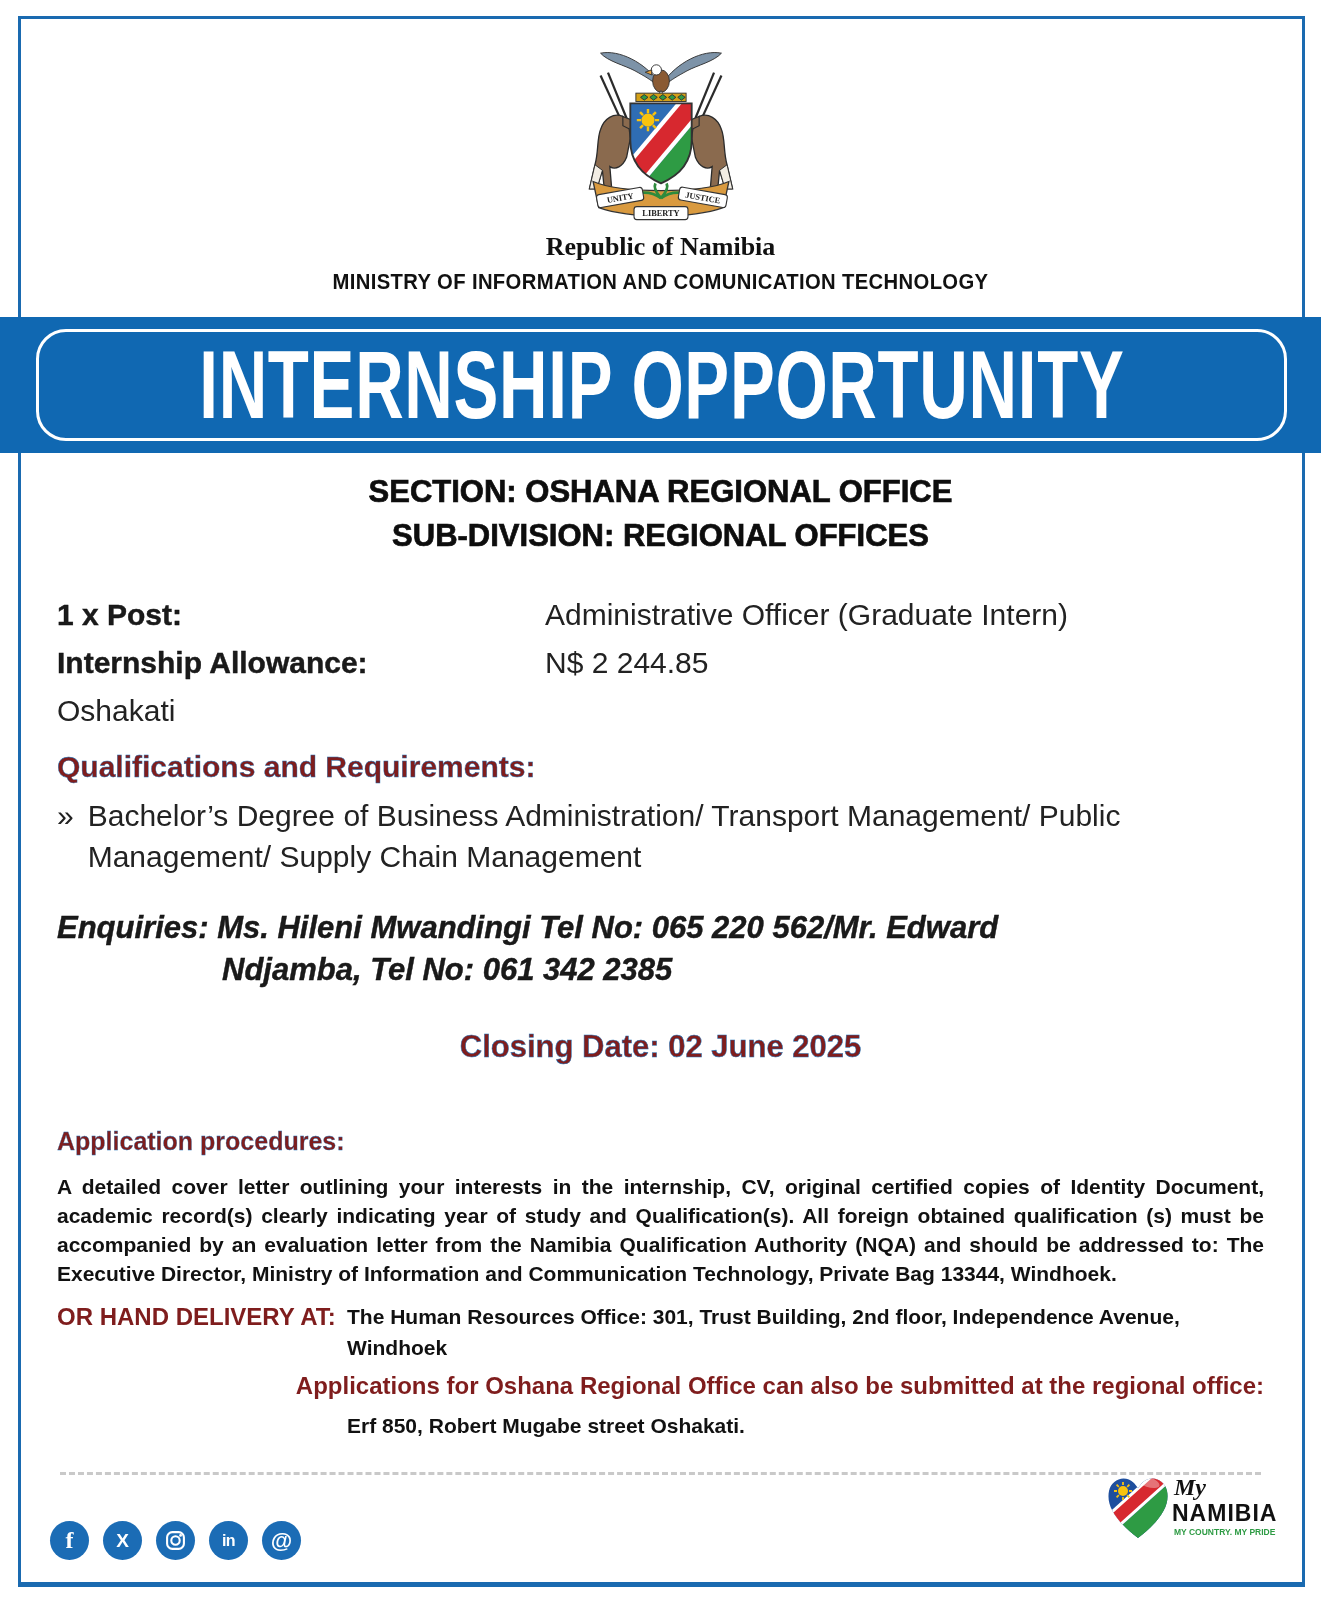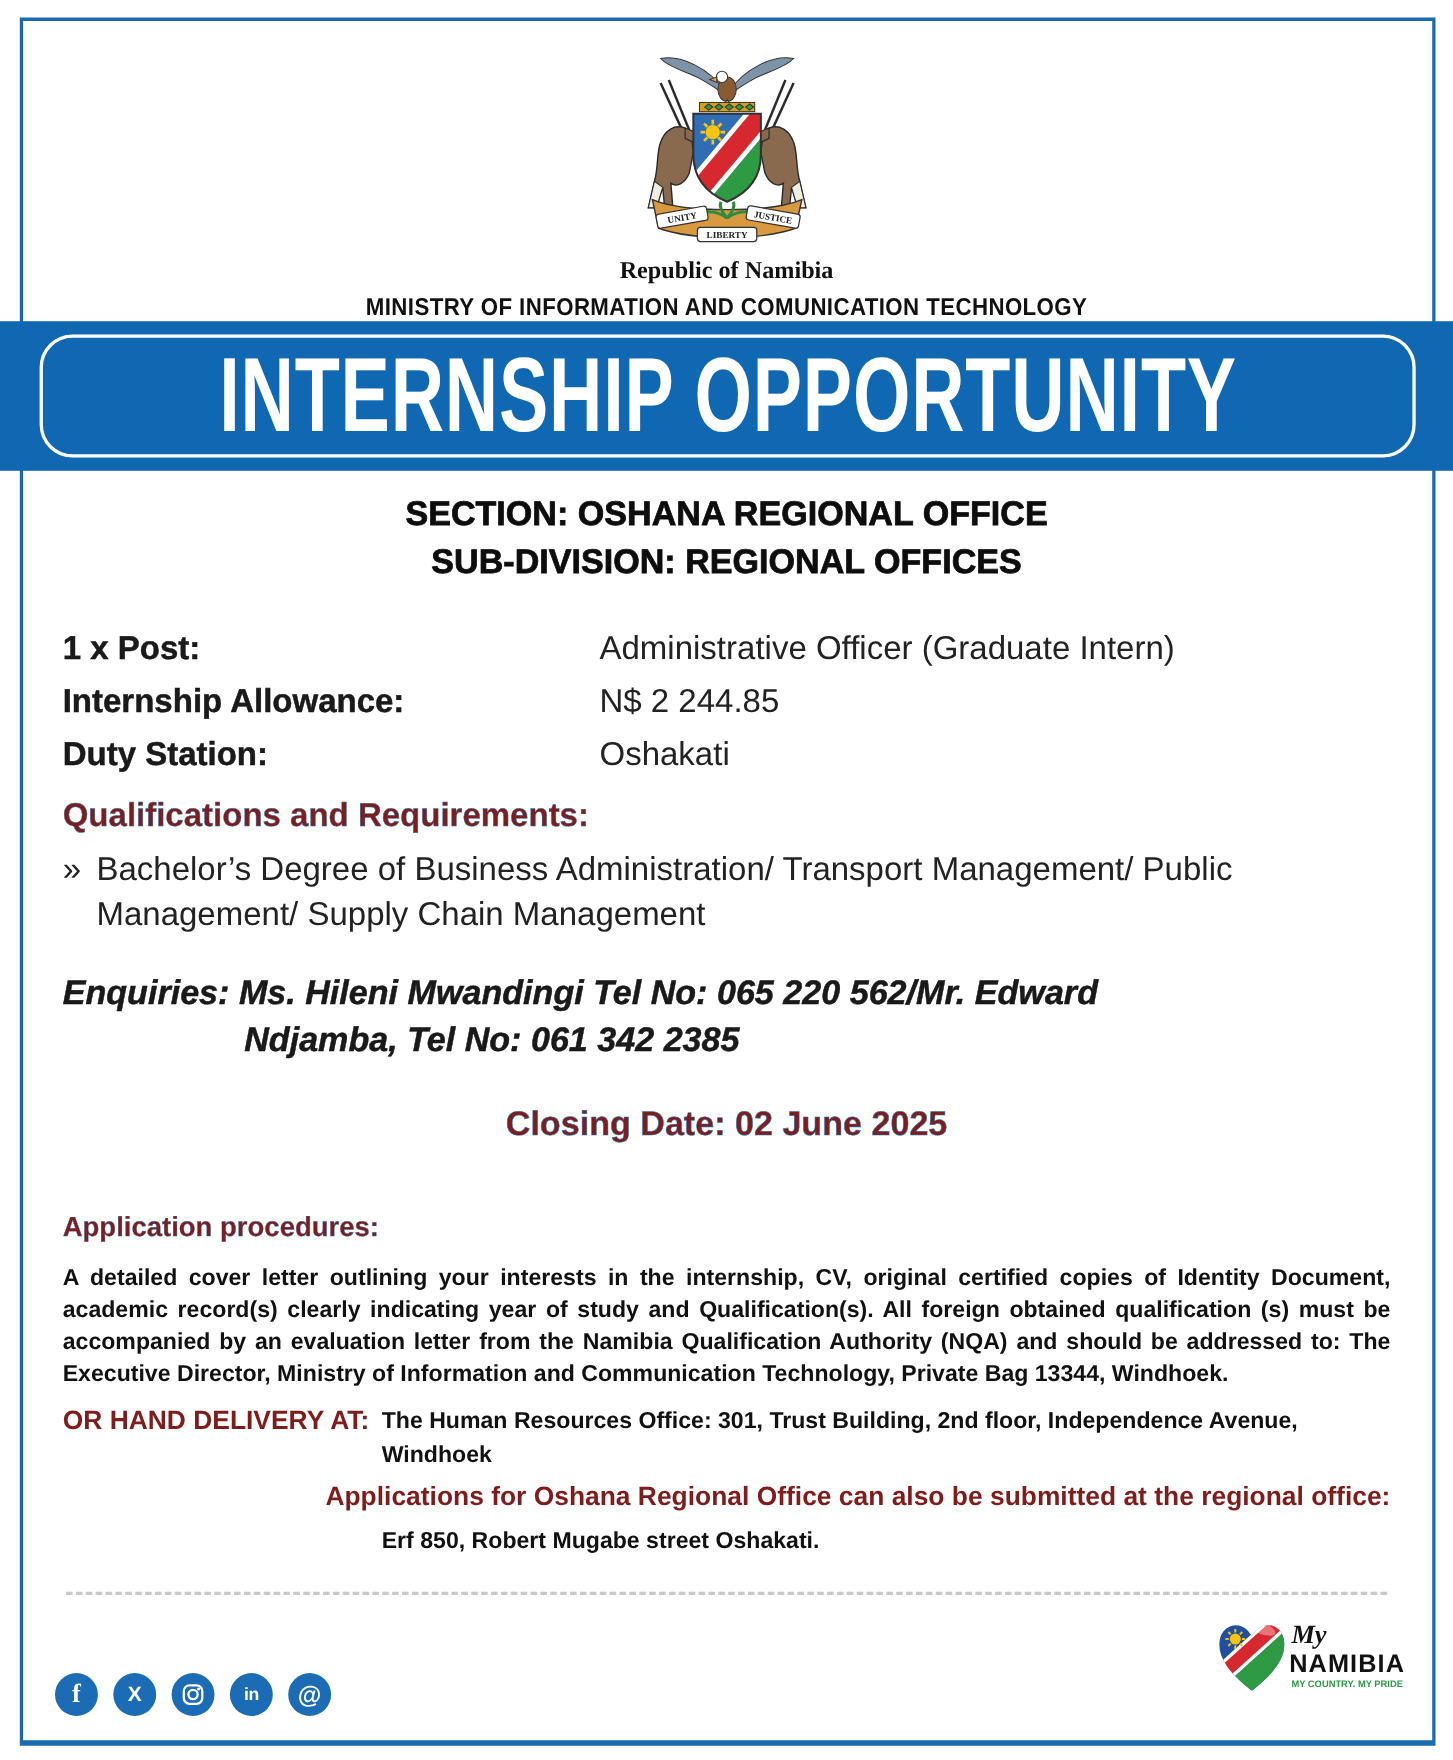--- a/index.html
+++ b/index.html
@@ -3,25 +3,25 @@
 <meta charset="utf-8">
 <style>
   * { margin:0; padding:0; box-sizing:border-box; }
   html,body { width:1321px; height:1600px; background:#fff; font-family:"Liberation Sans", sans-serif; color:#1a1a1a; overflow:hidden; }
   .page { position:relative; width:1321px; height:1600px; }
   .page-border { position:absolute; top:16px; left:18px; right:16px; bottom:13px; border:3px solid #1a6ab0; border-bottom-width:5px; pointer-events:none; z-index:0; }
   .content { position:relative; z-index:1; }
 
   
   .coa-wrap { padding-top:42px; text-align:center; }
-  .republic { text-align:center; font-family:"Liberation Serif", serif; font-weight:bold; font-size:22px; margin-top:0px; color:#111; }
+  .republic { text-align:center; font-family:"Liberation Serif", serif; font-weight:bold; font-size:26px; margin-top:0px; color:#111; }
   .ministry { text-align:center; font-weight:bold; font-size:22px; letter-spacing:.4px; margin-top:7px; color:#111; transform:scaleX(.92); }
 
   
-  .banner { height:136px; background:#1068b2; position:relative; width:100%; }
+  .banner { margin-top:22px; height:136px; background:#1068b2; position:relative; width:100%; }
   .banner-box { position:absolute; top:12px; bottom:12px; left:36px; right:34px; border:3px solid #fff; border-radius:30px; display:flex; align-items:center; justify-content:center; }
   .banner-title { color:#fff; font-weight:bold; font-size:96px; white-space:nowrap; transform:scaleX(.70); letter-spacing:1px; line-height:1; }
 
   
   .sub-heads { margin-top:17px; text-align:center; font-weight:bold; font-size:31px; color:#0d0d0d; -webkit-text-stroke:.7px #0d0d0d; }
   .sub-heads div { line-height:1.42; }
 
   
   .details { margin:42px 57px 0; }
   .detail-row { display:flex; margin-bottom:18px; }
@@ -181,21 +181,20 @@
     <div class="details">
       <div class="detail-row">
         <div class="detail-label">1 x Post:</div>
         <div class="detail-value">Administrative Officer (Graduate Intern)</div>
       </div>
       <div class="detail-row">
         <div class="detail-label">Internship Allowance:</div>
         <div class="detail-value">N$ 2 244.85</div>
       </div>
       <div class="detail-row">
-        <div class="detail-label">Duty Station:</div>
         <div class="detail-value">Oshakati</div>
       </div>
     </div>
 
     <div class="qual-heading blue">Qualifications and Requirements:</div>
     <div class="qual-item">
       <span class="marker">»</span>
       <span>Bachelor’s Degree of Business Administration/ Transport Management/ Public Management/ Supply Chain Management</span>
     </div>
 

